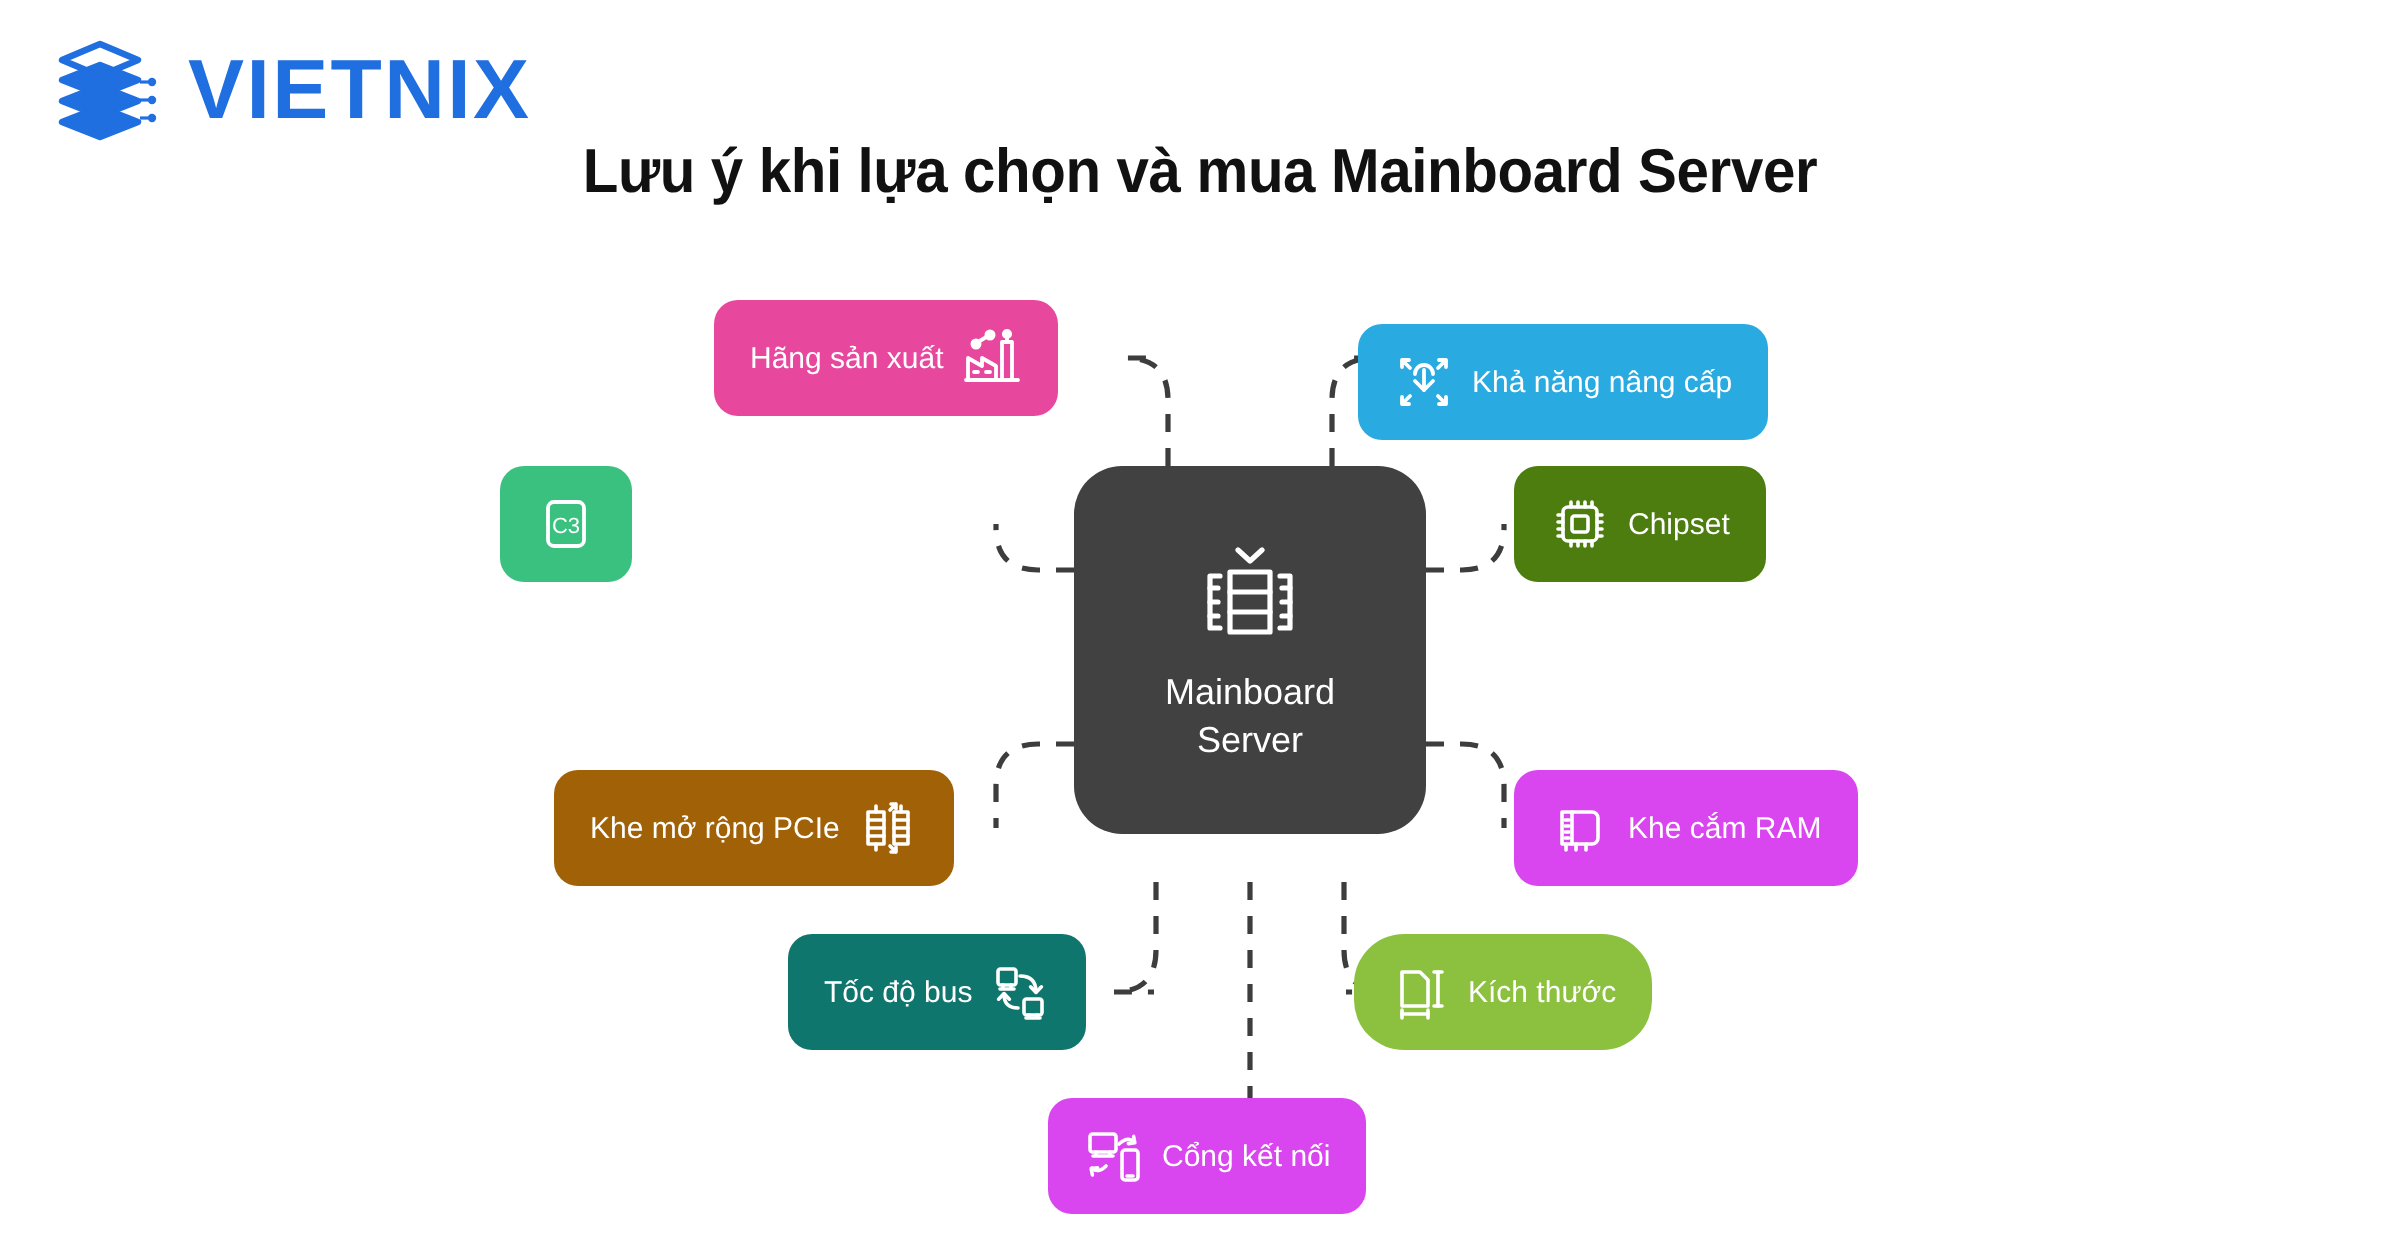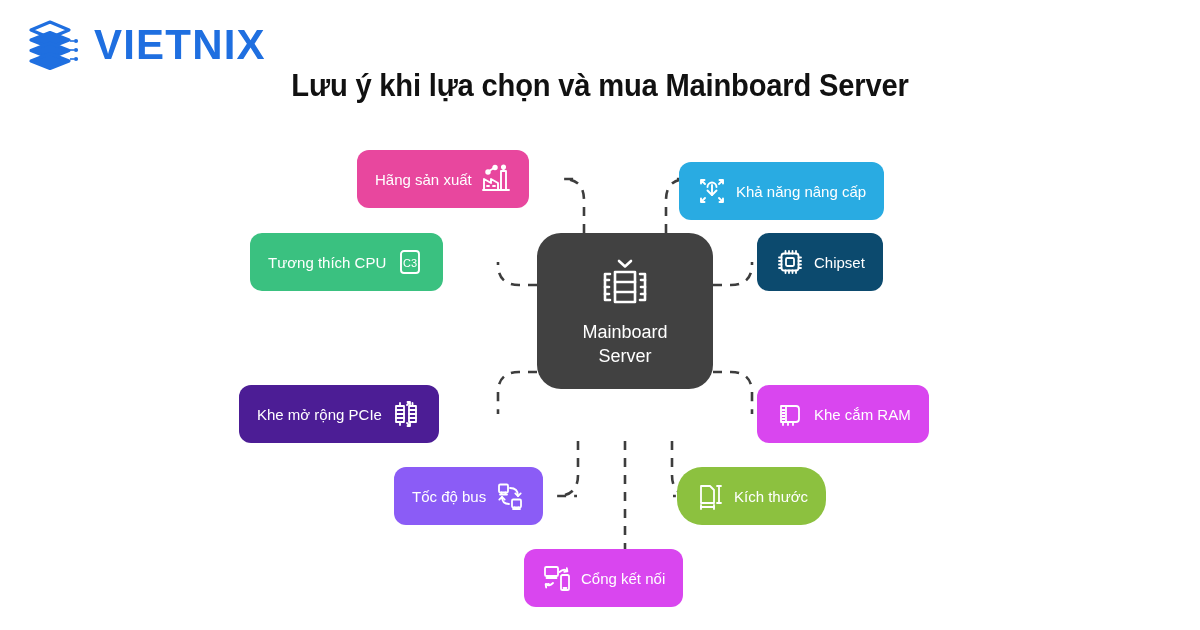--- a/index.html
+++ b/index.html
@@ -68,21 +68,21 @@
     width: 1200px;
     height: 630px;
   }
 
   
   #center-node {
     position: absolute;
     left: 537px;
     top: 233px;
     width: 176px;
-    height: 156px;
+    height: 184px;
     background: #414141;
     border-radius: 24px;
     display: flex;
     flex-direction: column;
     align-items: center;
     justify-content: center;
     box-sizing: border-box;
   }
   #center-node .center-icon {
     width: 64px;
@@ -238,42 +238,41 @@
         <path d="M4 4 L8 8 M4 4 V7.5 M4 4 H7.5"></path>
         <path d="M26 4 L22 8 M26 4 V7.5 M26 4 H22.5"></path>
         <path d="M4 26 L8 22 M4 26 V22.5 M4 26 H7.5"></path>
         <path d="M26 26 L22 22 M26 26 V22.5 M26 26 H22.5"></path>
       </g>
     </svg>
     <span class="leaf-label">Khả năng nâng cấp</span>
   </div>
 
   <div class="leaf icon-right" id="node-cpu" style="background:#3ac180;">
-    <span class="leaf-label">Tương thích CPU</span>
     <svg class="leaf-icon" viewBox="0 0 30 30">
       <rect x="6" y="4" width="18" height="22" rx="3" fill="none" stroke="#ffffff" stroke-width="1.9"></rect>
       <text x="15" y="19.5" text-anchor="middle" font-family="Liberation Sans, sans-serif" font-size="11" fill="#ffffff">C3</text>
     </svg>
   </div>
 
-  <div class="leaf icon-left" id="node-chipset" style="background:#0c4a6e;">
+  <div class="leaf icon-left" id="node-chipset" style="background:#4d7c0f;">
     <svg class="leaf-icon" viewBox="0 0 30 30">
       <g fill="none" stroke="#ffffff" stroke-width="1.8" stroke-linecap="round" stroke-linejoin="round">
         <rect x="6.5" y="6.5" width="17" height="17" rx="2.5"></rect>
         <rect x="11" y="11" width="8" height="8" rx="1.2"></rect>
         <path d="M10.5 4 V6.5 M14 4 V6.5 M17.5 4 V6.5 M21 4 V6.5"></path>
         <path d="M10.5 23.5 V26 M14 23.5 V26 M17.5 23.5 V26 M21 23.5 V26"></path>
         <path d="M4 10.5 H6.5 M4 14 H6.5 M4 17.5 H6.5 M4 21 H6.5"></path>
         <path d="M23.5 10.5 H26 M23.5 14 H26 M23.5 17.5 H26 M23.5 21 H26"></path>
       </g>
     </svg>
     <span class="leaf-label">Chipset</span>
   </div>
 
-  <div class="leaf icon-right" id="node-pcie" style="background:#4c1d95;">
+  <div class="leaf icon-right" id="node-pcie" style="background:#a16207;margin-left:38px;">
     <span class="leaf-label">Khe mở rộng PCIe</span>
     <svg class="leaf-icon" viewBox="0 0 30 30">
       <g fill="none" stroke="#ffffff" stroke-width="1.8" stroke-linecap="round" stroke-linejoin="round">
         <rect x="5" y="7" width="8" height="16"></rect>
         <path d="M5 11 H13 M5 15 H13 M5 19 H13"></path>
         <path d="M9 4 V7 M9 23 V26"></path>
         <rect x="18" y="7" width="7" height="16"></rect>
         <path d="M18 11 H25 M18 15 H25 M18 19 H25"></path>
         <path d="M21.5 4 V7"></path>
         <path d="M16 6 L19 3 M19 3 H16.5 M19 3 V5.5"></path>
@@ -287,21 +286,21 @@
       <g fill="none" stroke="#ffffff" stroke-width="1.8" stroke-linecap="round" stroke-linejoin="round">
         <path d="M6 7 H21 A3 3 0 0 1 24 10 V20 A3 3 0 0 1 21 23 H6 Z"></path>
         <path d="M11 7 V23"></path>
         <path d="M7.5 11 H9.5 M7.5 14 H9.5 M7.5 17 H9.5 M7.5 20 H9.5"></path>
         <path d="M8 23 V26 M13 23 V26 M18 23 V26"></path>
       </g>
     </svg>
     <span class="leaf-label">Khe cắm RAM</span>
   </div>
 
-  <div class="leaf icon-right" id="node-bus" style="background:#8b5cf6;">
+  <div class="leaf icon-right" id="node-bus" style="background:#0f766e;">
     <span class="leaf-label">Tốc độ bus</span>
     <svg class="leaf-icon" viewBox="0 0 30 30">
       <g fill="none" stroke="#ffffff" stroke-width="1.8" stroke-linecap="round" stroke-linejoin="round">
         <rect x="4" y="3.5" width="9" height="8" rx="1.2"></rect>
         <path d="M6.5 11.5 V13.5 M10.5 11.5 V13.5 M5 13.5 H12"></path>
         <rect x="17" y="18.5" width="9" height="8" rx="1.2"></rect>
         <path d="M19.5 26.5 V28 M23.5 26.5 V28 M18 28 H25"></path>
         <path d="M15 7 Q23 7 23 15"></path>
         <path d="M20.3 12.4 L23 15.2 L25.7 12.4"></path>
         <path d="M14 23 Q7 23 7 16"></path>

